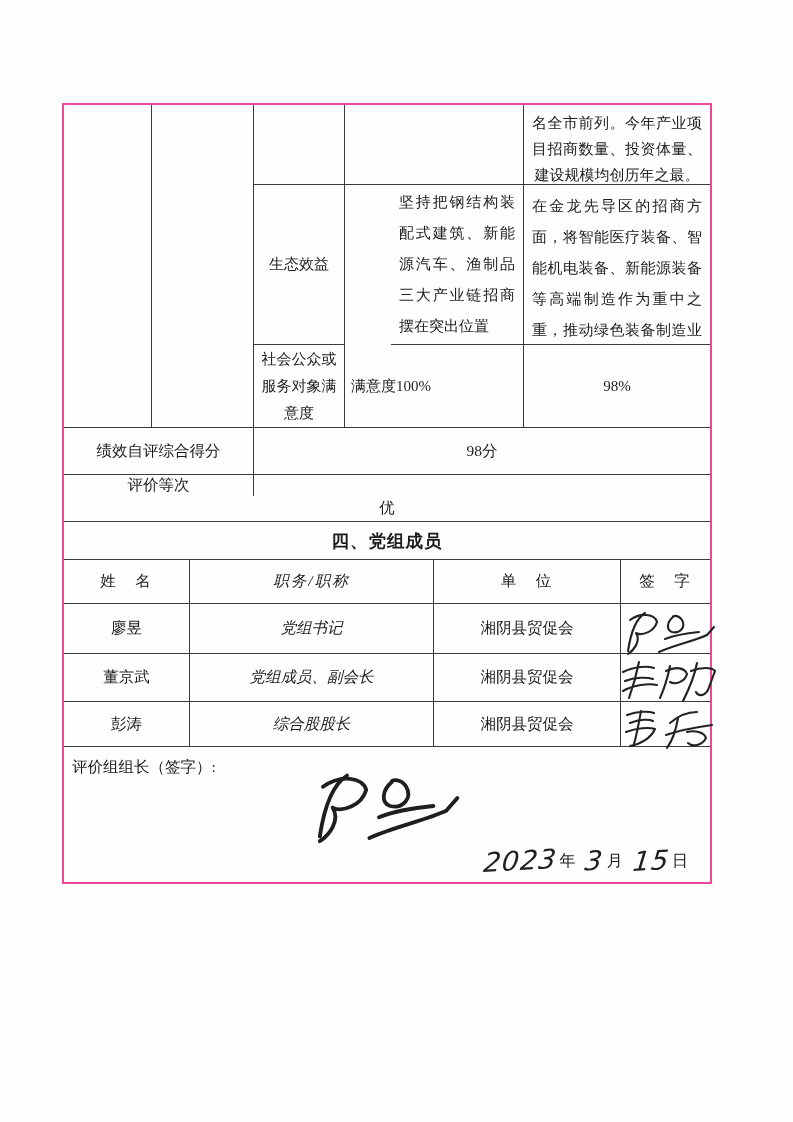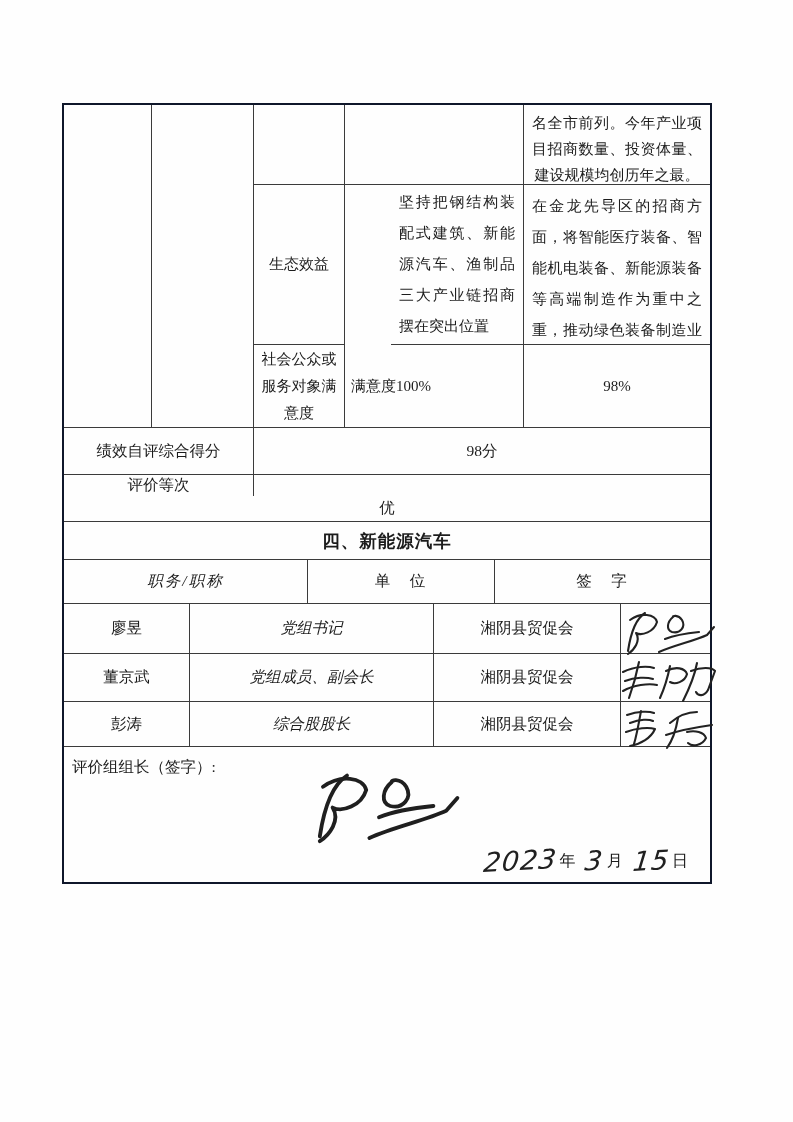--- a/index.html
+++ b/index.html
@@ -9,21 +9,21 @@
     width:793px; height:1122px;
     background:#fefefe;
     margin:0 auto;
     font-family:"Liberation Serif","DejaVu Serif",serif;
     color:#1c1c1c;
     overflow:hidden;
   }
   .doc-table {
     position:absolute; left:62px; top:103px;
     width:650px; height:781px;
-    border:2px solid #0f172a;
+    border:2px solid #ec4899;
     display:flex; flex-direction:column;
   }
   .sec { width:100%; flex:0 0 auto; border-bottom:1.5px solid #3b3b3b; }
   .sec:last-child { border-bottom:none; flex:1 1 auto;padding-left:42px; }
 
   
   .upper {
     display:grid;
     grid-template-columns:88px 102px 91px 179px 1fr;
     grid-template-rows:80px 160px 1fr;
@@ -114,23 +114,24 @@
     <div class="sec kv-row row-score" style="border-top:1.5px solid #3b3b3b;">
       <div class="k">绩效自评综合得分</div>
       <div class="v">98分</div>
     </div>
 
     <div class="sec kv-row row-grade">
       <div class="k">评价等次</div>
       <div class="v">优</div>
     </div>
 
-    <div class="sec sec-title">四、新能源汽车</div>
+    <div class="sec sec-title">四、党组成员</div>
 
     <div class="sec p-row p-head">
+      <div class="pc1">姓　名</div>
       <div class="pc2">职务/职称</div>
       <div class="pc3">单　位</div>
       <div class="pc4">签　字</div>
     </div>
 
     <div class="sec p-row pr1">
       <div class="pc1">廖昱</div>
       <div class="pc2">党组书记</div>
       <div class="pc3">湘阴县贸促会</div>
       <div class="pc4">

